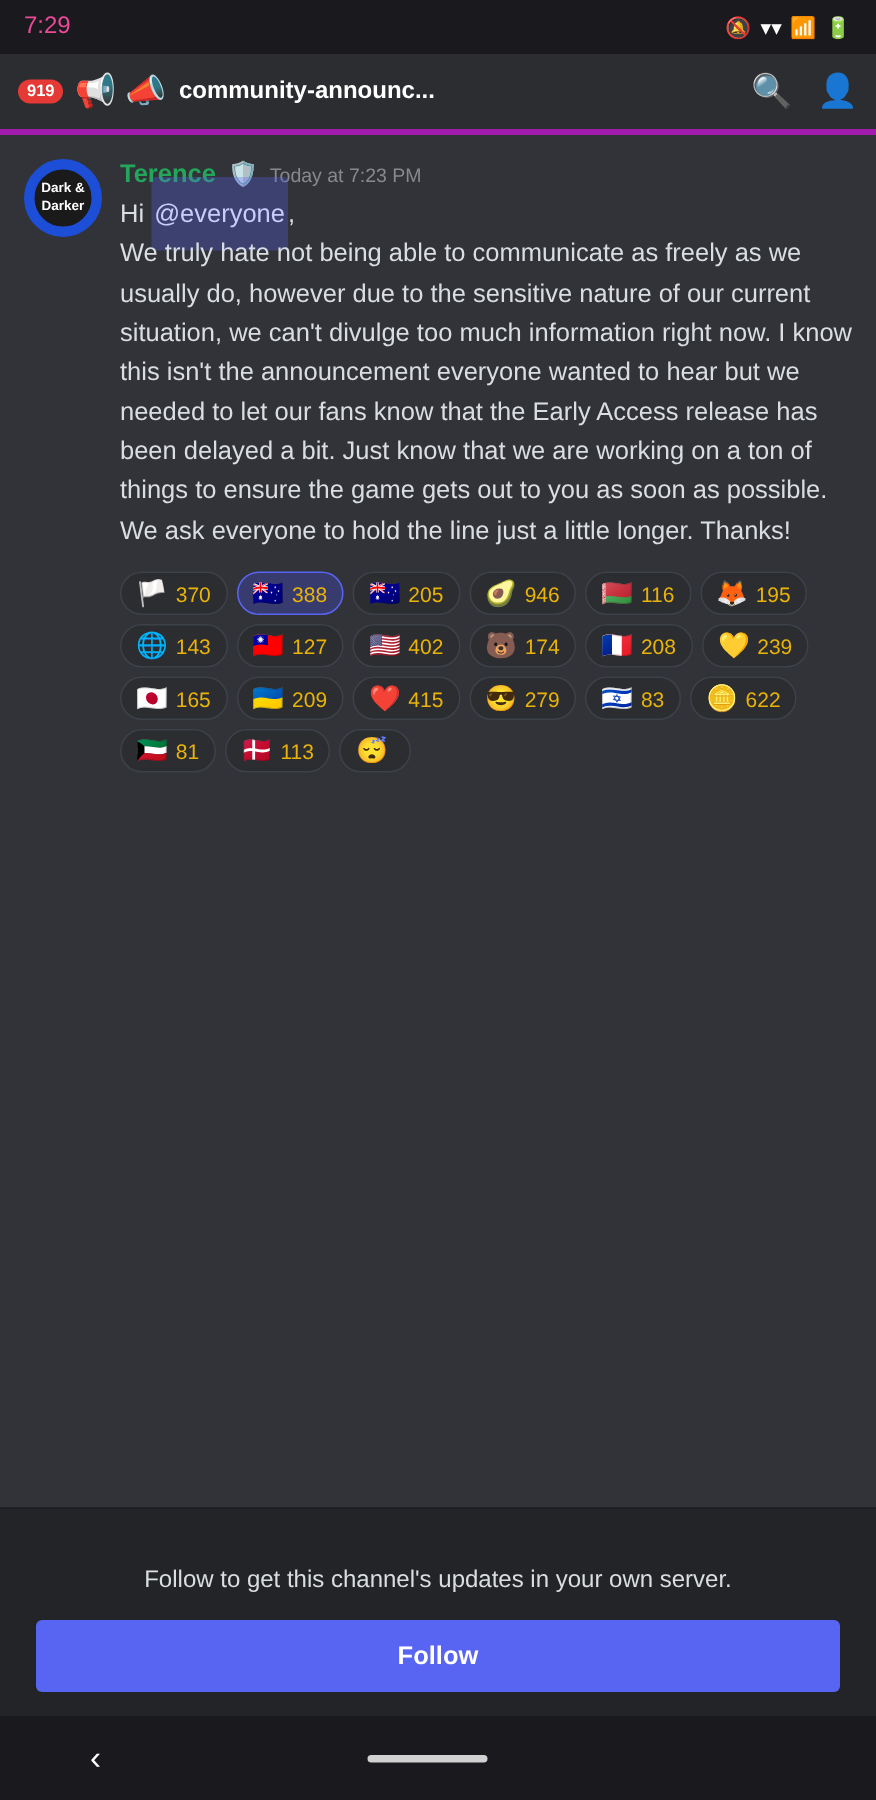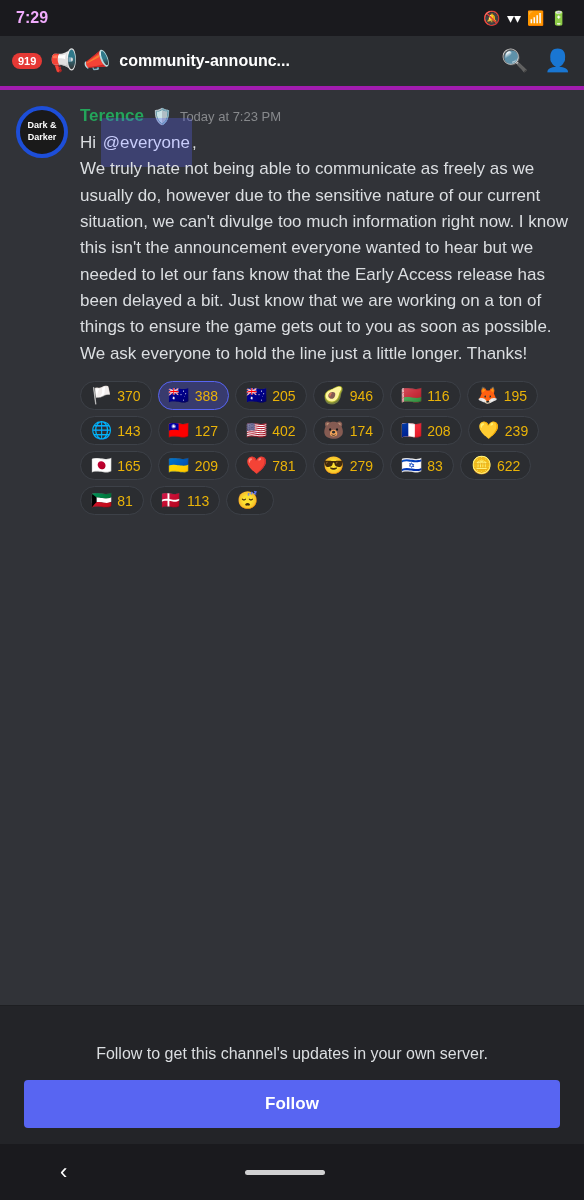--- a/index.html
+++ b/index.html
@@ -17,23 +17,23 @@
     
     .status-bar {
       background: #1a1a1e;
       display: flex;
       justify-content: space-between;
       align-items: center;
       padding: 6px 16px;
       height: 36px;
     }
     .status-time {
-      color: #f0abfc;
+      color: #ec4899;
       font-size: 16px;
-      font-weight: 700;
+      font-weight: 400;
     }
     .status-icons {
       display: flex;
       align-items: center;
       gap: 6px;
       color: #fff;
       font-size: 14px;
     }
 
     
@@ -93,21 +93,21 @@
     .avatar {
       width: 52px;
       height: 52px;
       border-radius: 50%;
       background: #1a1a1a;
       display: flex;
       flex-direction: column;
       align-items: center;
       justify-content: center;
       flex-shrink: 0;
-      border: 4px solid #1d4ed8;
+      border: 7px solid #1d4ed8;
     }
     .avatar-text {
       color: #fff;
       font-size: 9px;
       font-weight: 700;
       text-align: center;
       line-height: 1.3;
     }
 
     .message-content {
@@ -336,21 +336,21 @@
           <div class="reaction-pill">
             <span class="reaction-emoji">🇯🇵</span>
             <span class="reaction-count">165</span>
           </div>
           <div class="reaction-pill">
             <span class="reaction-emoji">🇺🇦</span>
             <span class="reaction-count">209</span>
           </div>
           <div class="reaction-pill">
             <span class="reaction-emoji">❤️</span>
-            <span class="reaction-count">781</span>
+            <span class="reaction-count">415</span>
           </div>
           <div class="reaction-pill">
             <span class="reaction-emoji">😎</span>
             <span class="reaction-count">279</span>
           </div>
           <div class="reaction-pill">
             <span class="reaction-emoji">🇮🇱</span>
             <span class="reaction-count">83</span>
           </div>
           <div class="reaction-pill">

